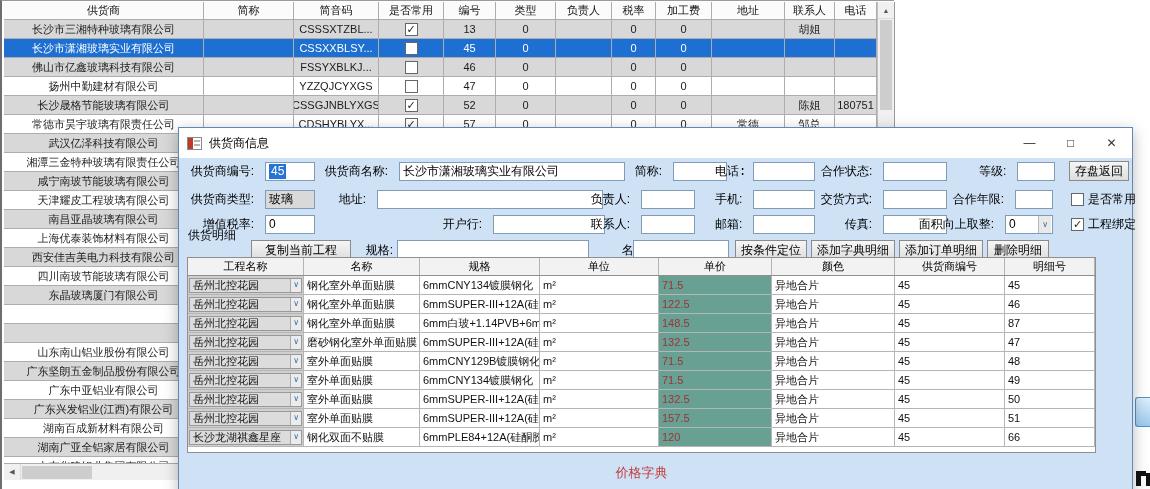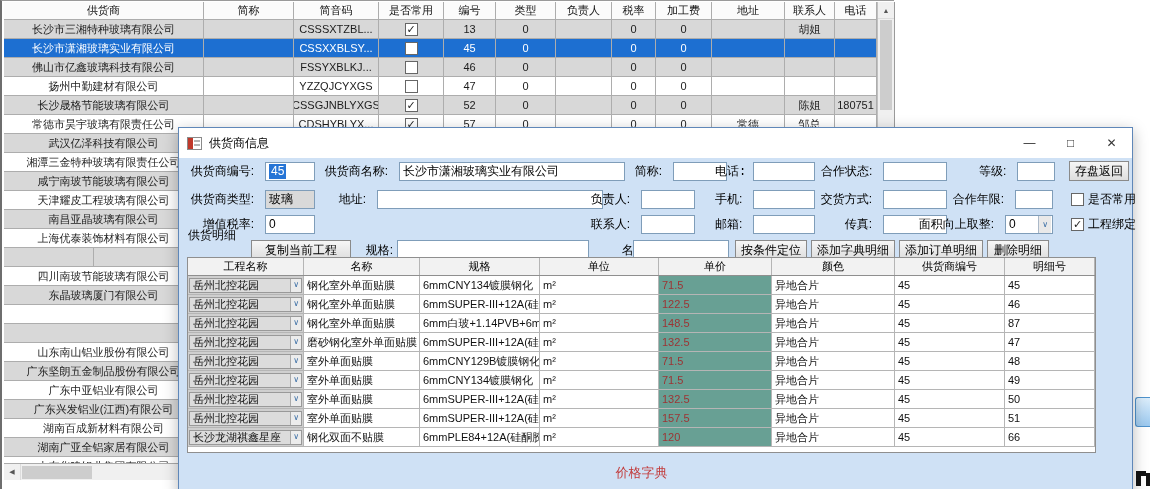--- a/index.html
+++ b/index.html
@@ -270,20 +270,21 @@
           <div class="tcell" style="width: 52px;"></div>
           <div class="tcell" style="width: 60px;"></div>
           <div class="tcell" style="width: 56px;"></div>
           <div class="tcell" style="width: 44px;"></div>
           <div class="tcell" style="width: 56px;"></div>
           <div class="tcell" style="width: 73px;"></div>
           <div class="tcell" style="width: 50px;"></div>
           <div class="tcell" style="width: 42px;"></div>
         </div>
         <div class="trow grey">
+          <div class="tcell" style="width: 200px;">西安佳吉美电力科技有限公司</div>
           <div class="tcell" style="width: 90px;"></div>
           <div class="tcell" style="width: 85px;"></div>
           <div class="tcell" style="width: 65px;"></div>
           <div class="tcell" style="width: 52px;"></div>
           <div class="tcell" style="width: 60px;"></div>
           <div class="tcell" style="width: 56px;"></div>
           <div class="tcell" style="width: 44px;"></div>
           <div class="tcell" style="width: 56px;"></div>
           <div class="tcell" style="width: 73px;"></div>
           <div class="tcell" style="width: 50px;"></div>
@@ -690,20 +691,24 @@
           <div class="finput" style="width: 64px;"></div>
         </div>
         <div class="fgroup" style="left: 764px; top: 31px;">
           <div class="flabel" style="width: 72px;">合作年限:</div>
           <div class="finput" style="width: 38px;"></div>
         </div>
         <div class="fgroup" style="left: 6px; top: 56px;">
           <div class="flabel" style="width: 80px;">增值税率:</div>
           <div class="finput" style="width: 50px;">0</div>
         </div>
+        <div class="fgroup" style="left: 262px; top: 56px;">
+          <div class="flabel" style="width: 52px;">开户行:</div>
+          <div class="finput" style="width: 112px;"></div>
+        </div>
         <div class="fgroup" style="left: 408px; top: 56px;">
           <div class="flabel" style="width: 54px;">联系人:</div>
           <div class="finput" style="width: 54px;"></div>
         </div>
         <div class="fgroup" style="left: 536px; top: 56px;">
           <div class="flabel" style="width: 38px;">邮箱:</div>
           <div class="finput" style="width: 62px;"></div>
         </div>
         <div class="fgroup" style="left: 626px; top: 56px;">
           <div class="flabel" style="width: 78px;">传真:</div>

